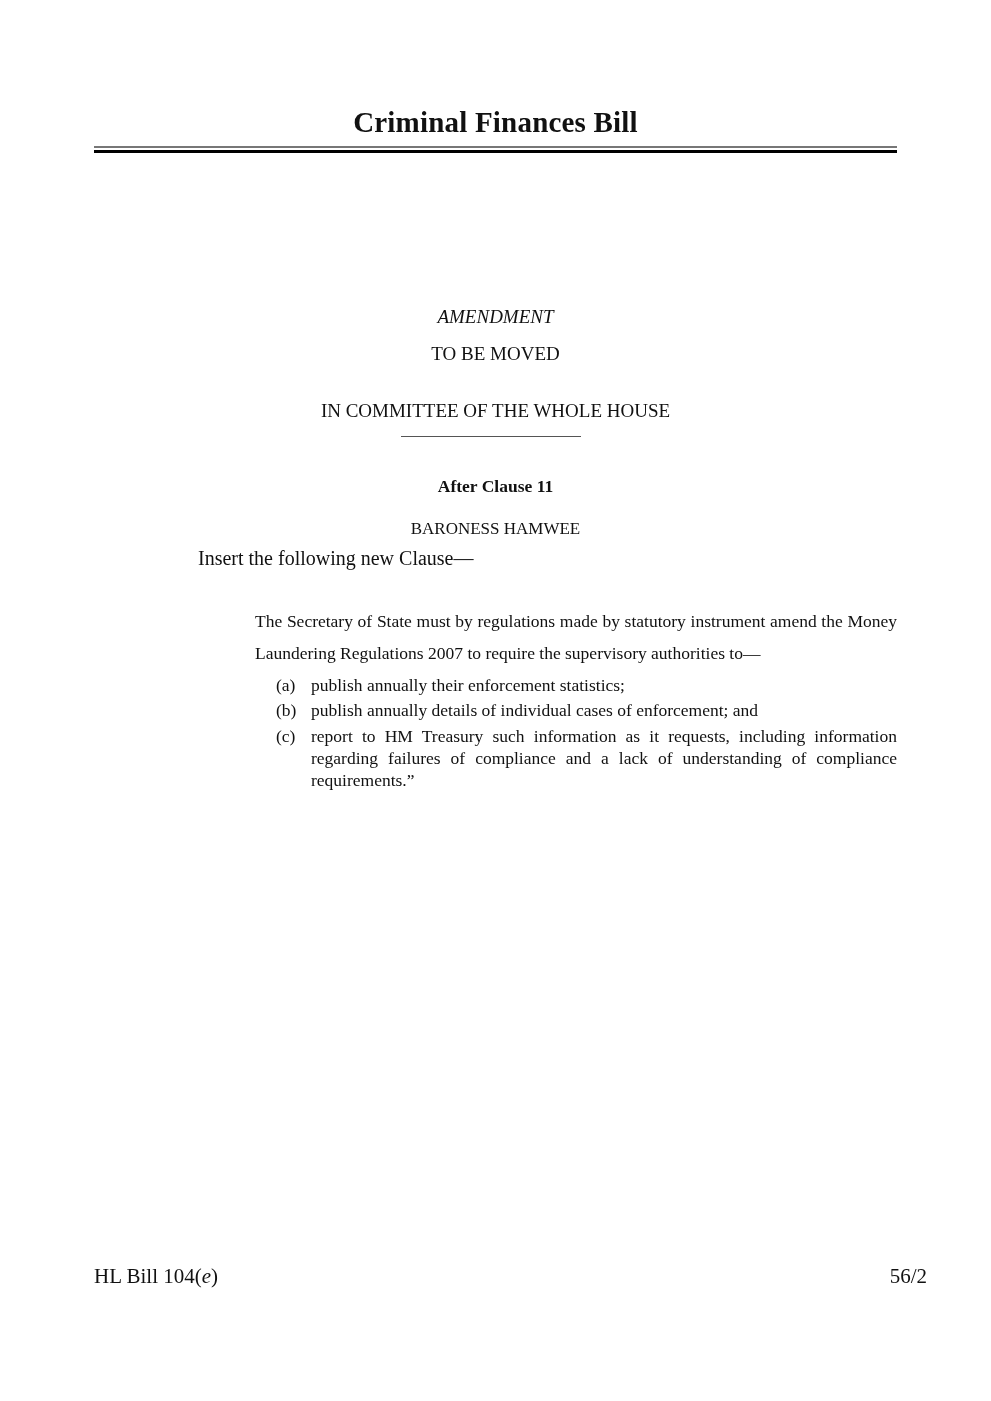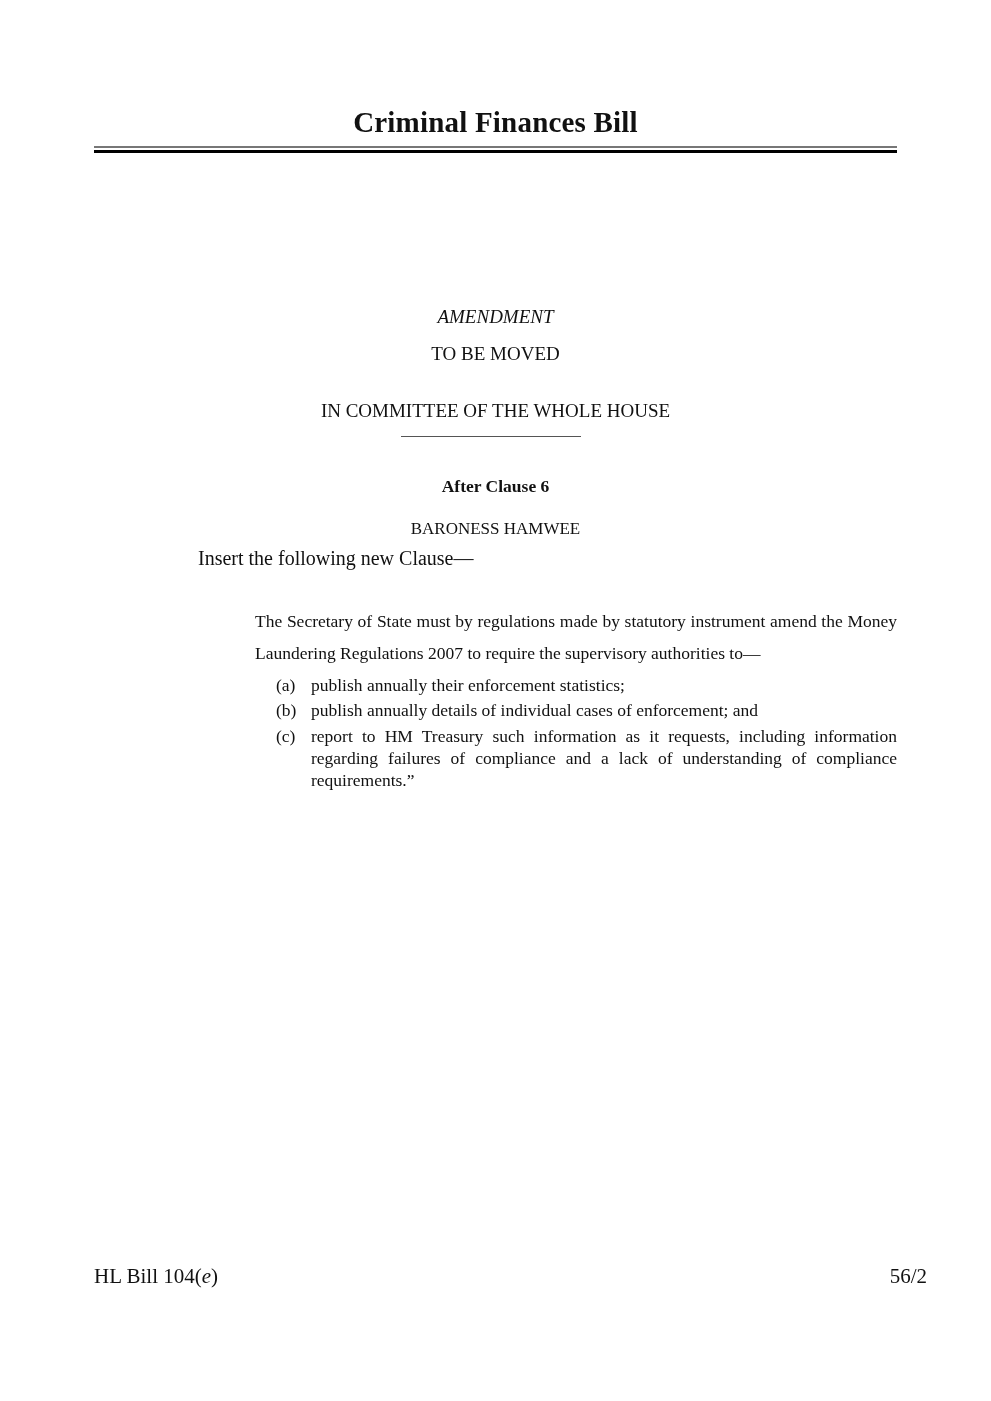--- a/index.html
+++ b/index.html
@@ -24,21 +24,21 @@
 <div class="page">
   <div class="title">Criminal Finances Bill</div>
   <div class="rule-thin"></div>
   <div class="rule-thick"></div>
 
   <div class="center-line" style="top:306px;font-style:italic;">AMENDMENT</div>
   <div class="center-line" style="top:343px;">TO BE MOVED</div>
   <div class="center-line" style="top:364px;margin-top:36px;">IN COMMITTEE OF THE WHOLE HOUSE</div>
   <div class="short-rule"></div>
 
-  <div class="center-line bold" style="top:476px; font-size:17.5px;">After Clause 6</div>
+  <div class="center-line bold" style="top:476px; font-size:17.5px;">After Clause 11</div>
   <div class="center-line" style="top:519px; font-size:17px;">BARONESS HAMWEE</div>
 
   <div class="text" style="left:198px; top:547px;">Insert the following new Clause—</div>
 
   <div class="para">The Secretary of State must by regulations made by statutory instrument amend the Money Laundering Regulations 2007 to require the supervisory authorities to—</div>
 
   <div class="item" style="top:674px;">
     <span class="lbl">(a)</span>
     <div class="txt">publish annually their enforcement statistics;</div>
   </div>

